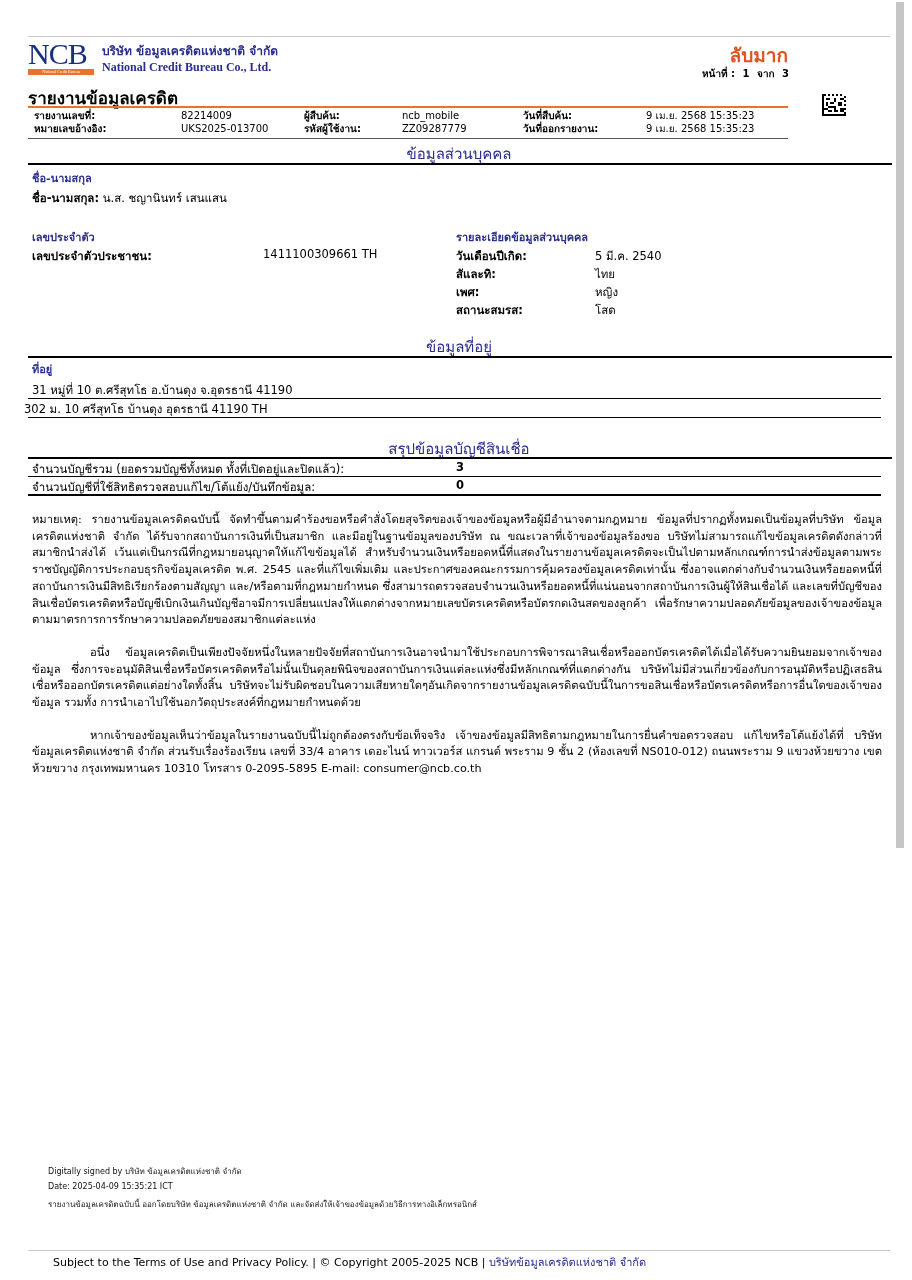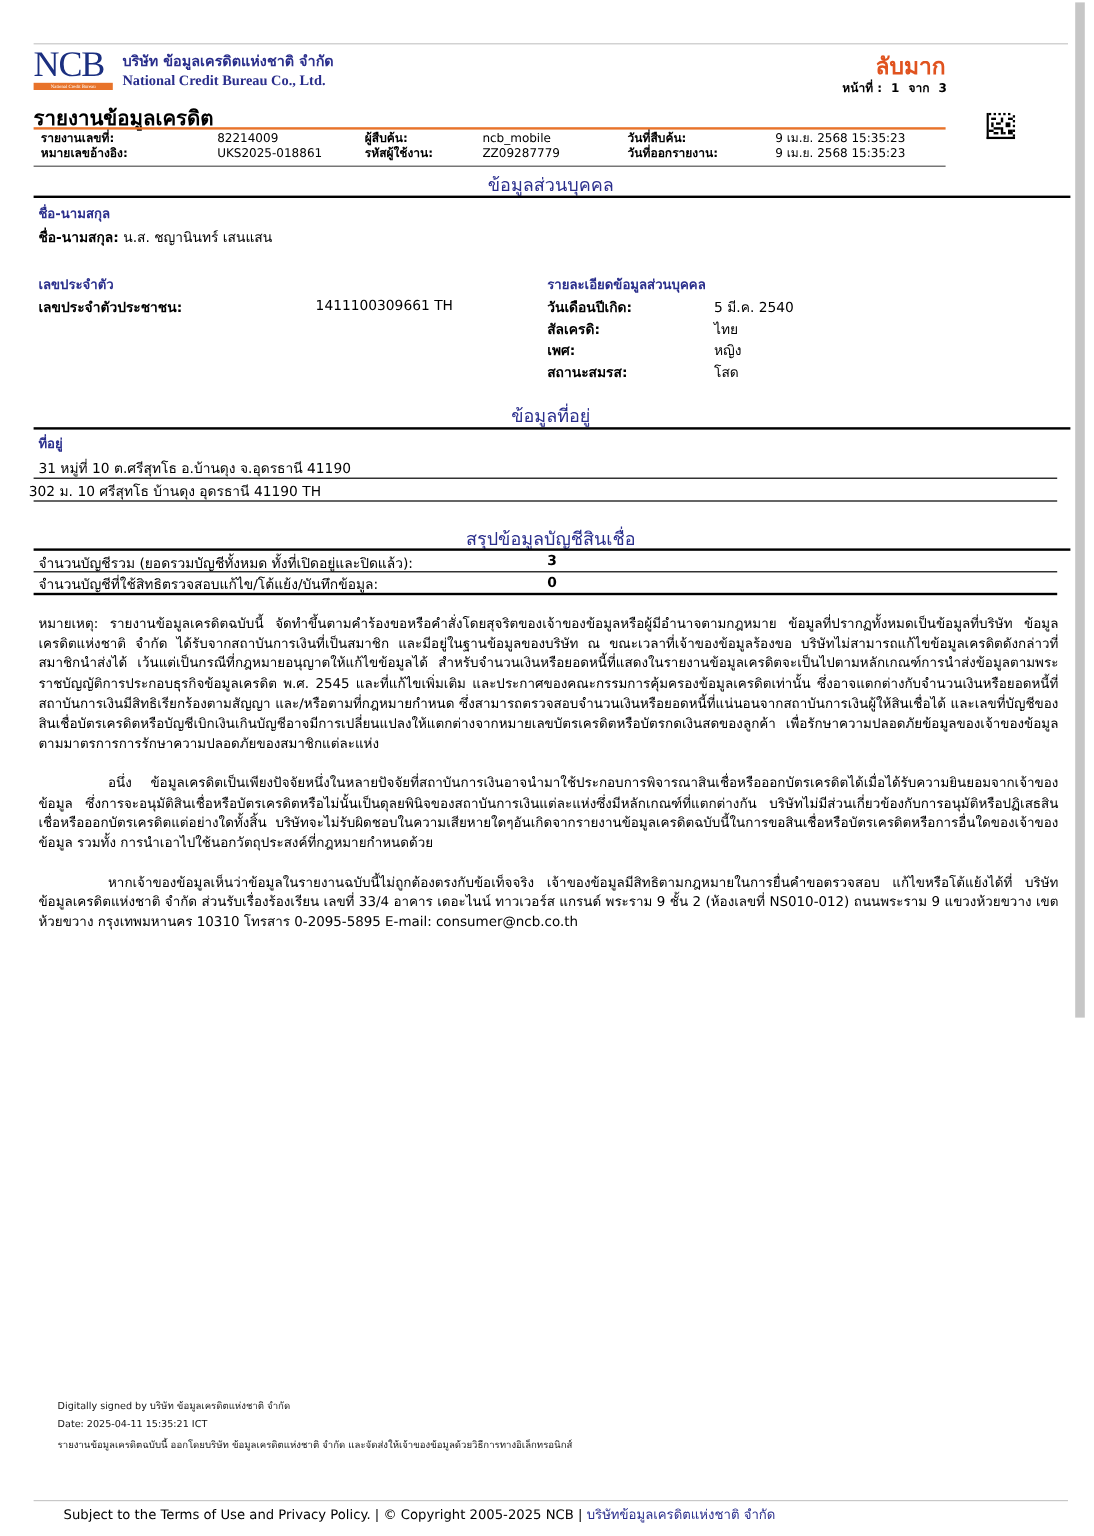--- a/index.html
+++ b/index.html
@@ -107,21 +107,21 @@
   <div class="meta-row">
     <div class="c1 lbl">รายงานเลขที่:</div>
     <div class="c2">82214009</div>
     <div class="c3 lbl">ผู้สืบค้น:</div>
     <div class="c4">ncb_mobile</div>
     <div class="c5 lbl">วันที่สืบค้น:</div>
     <div>9 เม.ย. 2568 15:35:23</div>
   </div>
   <div class="meta-row">
     <div class="c1 lbl">หมายเลขอ้างอิง:</div>
-    <div class="c2">UKS2025-018861</div>
+    <div class="c2">UKS2025-013700</div>
     <div class="c3 lbl">รหัสผู้ใช้งาน:</div>
     <div class="c4">ZZ09287779</div>
     <div class="c5 lbl">วันที่ออกรายงาน:</div>
     <div>9 เม.ย. 2568 15:35:23</div>
   </div>
 </div>
 <div class="abs meta-rule"></div>
 
 <div class="abs section-title" style="top:142px;">ข้อมูลส่วนบุคคล</div>
 <div class="abs black-rule" style="top:163px;"></div>
@@ -132,21 +132,21 @@
   <span>น.ส. ชญานินทร์ เสนแสน</span>
 </div>
 
 <div class="abs sub-head" style="left:32px; top:228px;">เลขประจำตัว</div>
 <div class="abs txt b" style="left:32px; top:247px;">เลขประจำตัวประชาชน:</div>
 <div class="abs txt" style="left:263px; top:247px;">1411100309661 TH</div>
 
 <div class="abs sub-head" style="left:456px; top:228px;">รายละเอียดข้อมูลส่วนบุคคล</div>
 <div class="abs txt b" style="left:456px; top:247px;">วันเดือนปีเกิด:</div>
 <div class="abs txt" style="left:595px; top:247px;">5 มี.ค. 2540</div>
-<div class="abs txt b" style="left:456px; top:265px;">สัลเครดิ:</div>
+<div class="abs txt b" style="left:456px; top:265px;">สัและทิ:</div>
 <div class="abs txt" style="left:595px; top:265px;">ไทย</div>
 <div class="abs txt b" style="left:456px; top:283px;">เพศ:</div>
 <div class="abs txt" style="left:595px; top:283px;">หญิง</div>
 <div class="abs txt b" style="left:456px; top:301px;">สถานะสมรส:</div>
 <div class="abs txt" style="left:595px; top:301px;">โสด</div>
 
 <div class="abs section-title" style="top:335px;">ข้อมูลที่อยู่</div>
 <div class="abs black-rule" style="top:356px;"></div>
 <div class="abs sub-head" style="left:32px; top:360px;">ที่อยู่</div>
 <div class="abs txt" style="left:32px; top:381px;">31 หมู่ที่ 10 ต.ศรีสุทโธ อ.บ้านดุง จ.อุดรธานี 41190</div>
@@ -163,20 +163,20 @@
 <div class="abs txt b" style="left:456px; top:478px;">0</div>
 <div class="abs thin-rule" style="left:28px; top:494px; width:853px; height:2px;"></div>
 
 <div class="abs notes" style="top:512px;">
   <p>หมายเหตุ: รายงานข้อมูลเครดิตฉบับนี้ จัดทำขึ้นตามคำร้องขอหรือคำสั่งโดยสุจริตของเจ้าของข้อมูลหรือผู้มีอำนาจตามกฎหมาย ข้อมูลที่ปรากฏทั้งหมดเป็นข้อมูลที่บริษัท ข้อมูลเครดิตแห่งชาติ จำกัด ได้รับจากสถาบันการเงินที่เป็นสมาชิก และมีอยู่ในฐานข้อมูลของบริษัท ณ ขณะเวลาที่เจ้าของข้อมูลร้องขอ บริษัทไม่สามารถแก้ไขข้อมูลเครดิตดังกล่าวที่สมาชิกนำส่งได้ เว้นแต่เป็นกรณีที่กฎหมายอนุญาตให้แก้ไขข้อมูลได้ สำหรับจำนวนเงินหรือยอดหนี้ที่แสดงในรายงานข้อมูลเครดิตจะเป็นไปตามหลักเกณฑ์การนำส่งข้อมูลตามพระราชบัญญัติการประกอบธุรกิจข้อมูลเครดิต พ.ศ. 2545 และที่แก้ไขเพิ่มเติม และประกาศของคณะกรรมการคุ้มครองข้อมูลเครดิตเท่านั้น ซึ่งอาจแตกต่างกับจำนวนเงินหรือยอดหนี้ที่สถาบันการเงินมีสิทธิเรียกร้องตามสัญญา และ/หรือตามที่กฎหมายกำหนด ซึ่งสามารถตรวจสอบจำนวนเงินหรือยอดหนี้ที่แน่นอนจากสถาบันการเงินผู้ให้สินเชื่อได้ และเลขที่บัญชีของสินเชื่อบัตรเครดิตหรือบัญชีเบิกเงินเกินบัญชีอาจมีการเปลี่ยนแปลงให้แตกต่างจากหมายเลขบัตรเครดิตหรือบัตรกดเงินสดของลูกค้า เพื่อรักษาความปลอดภัยข้อมูลของเจ้าของข้อมูลตามมาตรการการรักษาความปลอดภัยของสมาชิกแต่ละแห่ง</p>
   <p class="indent" style="margin-top:16px;">อนึ่ง ข้อมูลเครดิตเป็นเพียงปัจจัยหนึ่งในหลายปัจจัยที่สถาบันการเงินอาจนำมาใช้ประกอบการพิจารณาสินเชื่อหรือออกบัตรเครดิตได้เมื่อได้รับความยินยอมจากเจ้าของข้อมูล ซึ่งการจะอนุมัติสินเชื่อหรือบัตรเครดิตหรือไม่นั้นเป็นดุลยพินิจของสถาบันการเงินแต่ละแห่งซึ่งมีหลักเกณฑ์ที่แตกต่างกัน บริษัทไม่มีส่วนเกี่ยวข้องกับการอนุมัติหรือปฏิเสธสินเชื่อหรือออกบัตรเครดิตแต่อย่างใดทั้งสิ้น บริษัทจะไม่รับผิดชอบในความเสียหายใดๆอันเกิดจากรายงานข้อมูลเครดิตฉบับนี้ในการขอสินเชื่อหรือบัตรเครดิตหรือการอื่นใดของเจ้าของข้อมูล รวมทั้ง การนำเอาไปใช้นอกวัตถุประสงค์ที่กฎหมายกำหนดด้วย</p>
   <p class="indent" style="margin-top:16px;">หากเจ้าของข้อมูลเห็นว่าข้อมูลในรายงานฉบับนี้ไม่ถูกต้องตรงกับข้อเท็จจริง เจ้าของข้อมูลมีสิทธิตามกฎหมายในการยื่นคำขอตรวจสอบ แก้ไขหรือโต้แย้งได้ที่ บริษัท ข้อมูลเครดิตแห่งชาติ จำกัด ส่วนรับเรื่องร้องเรียน เลขที่ 33/4 อาคาร เดอะไนน์ ทาวเวอร์ส แกรนด์ พระราม 9 ชั้น 2 (ห้องเลขที่ NS010-012) ถนนพระราม 9 แขวงห้วยขวาง เขตห้วยขวาง กรุงเทพมหานคร 10310 โทรสาร 0-2095-5895 E-mail: consumer@ncb.co.th</p>
 </div>
 
 <div class="abs sig" style="top:1165px;">Digitally signed by บริษัท ข้อมูลเครดิตแห่งชาติ จำกัด</div>
-<div class="abs sig" style="top:1182px;">Date: 2025-04-11 15:35:21 ICT</div>
+<div class="abs sig" style="top:1182px;">Date: 2025-04-09 15:35:21 ICT</div>
 <div class="abs sig" style="top:1198px;">รายงานข้อมูลเครดิตฉบับนี้ ออกโดยบริษัท ข้อมูลเครดิตแห่งชาติ จำกัด และจัดส่งให้เจ้าของข้อมูลด้วยวิธีการทางอิเล็กทรอนิกส์</div>
 
 <div class="abs footer-rule"></div>
 <div class="abs footer">
   <span>Subject to the Terms of Use and Privacy Policy. | © Copyright 2005-2025 NCB |</span>
   <a>บริษัทข้อมูลเครดิตแห่งชาติ จำกัด</a>
 </div>
 
 </body></html>

